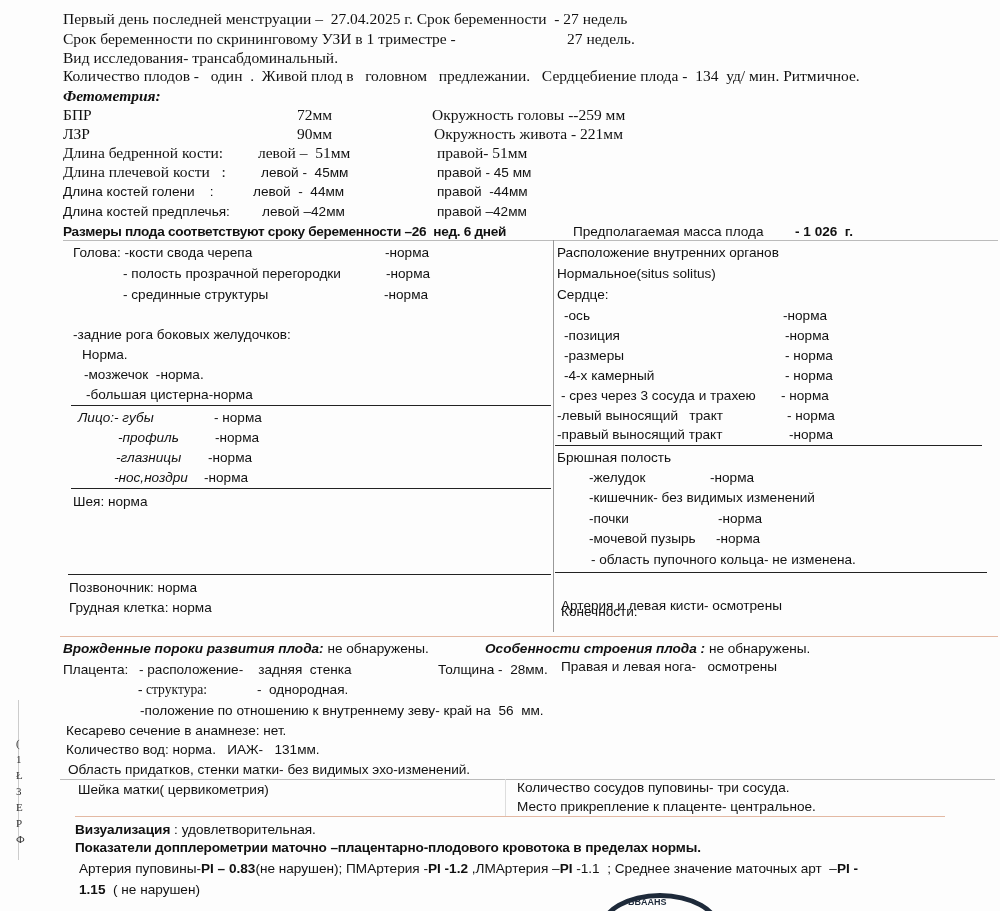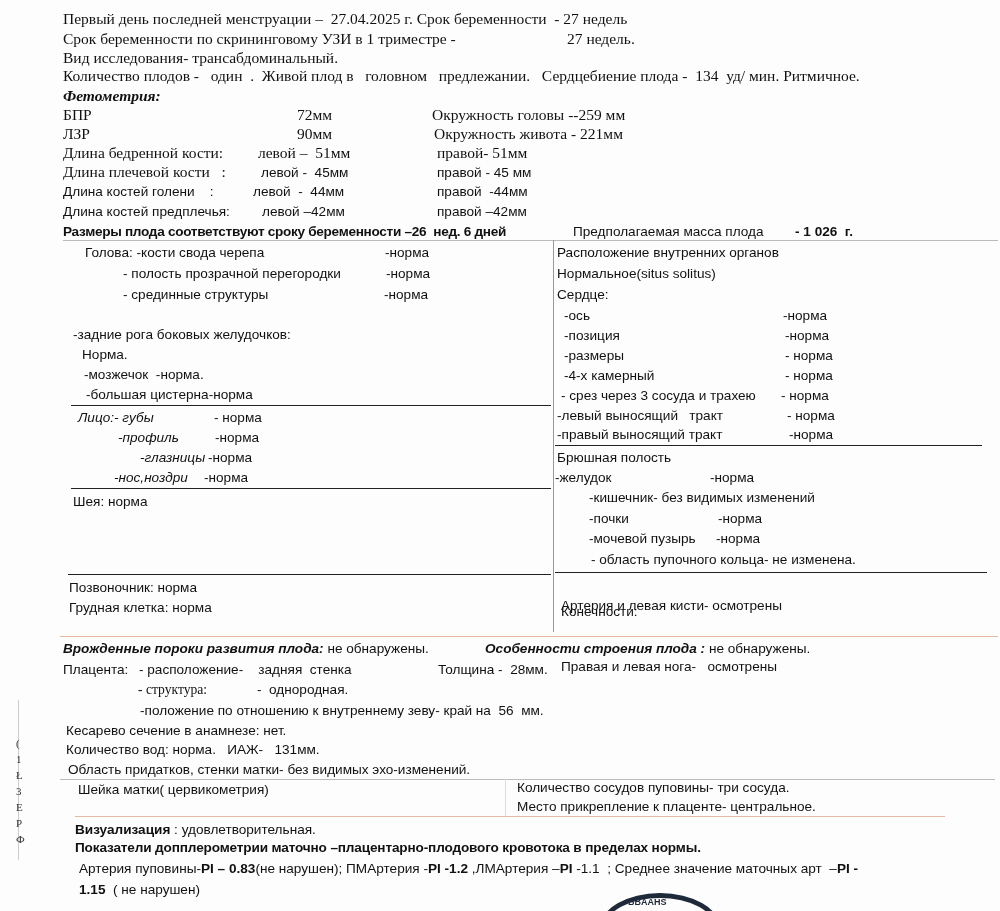--- a/index.html
+++ b/index.html
@@ -54,38 +54,38 @@
 <div class="abs sans" style="left:262px; top:204px;">левой –42мм</div>
 <div class="abs sans" style="left:437px; top:204px;">правой –42мм</div>
 
 <div class="abs sans b" style="left:63px; top:224px; letter-spacing:-0.3px;">Размеры плода соответствуют сроку беременности –26  нед. 6 дней</div>
 <div class="abs sans" style="left:573px; top:224px;">Предполагаемая масса плода</div>
 <div class="abs sans b" style="left:795px; top:224px;">- 1 026  г.</div>
 
 <div class="hline light" style="left:63px; top:240px; width:935px;"></div>
 <div class="vline" style="left:553px; top:240px; height:392px;"></div>
 
-<div class="abs sans" style="left:73px; top:245px;margin-left:12px;">Голова: -кости свода черепа</div>
+<div class="abs sans" style="left:73px; top:245px;">Голова: -кости свода черепа</div>
 <div class="abs sans" style="left:385px; top:245px;">-норма</div>
 <div class="abs sans" style="left:123px; top:266px;">- полость прозрачной перегородки</div>
 <div class="abs sans" style="left:386px; top:266px;">-норма</div>
 <div class="abs sans" style="left:123px; top:287px;">- срединные структуры</div>
 <div class="abs sans" style="left:384px; top:287px;">-норма</div>
 
 <div class="abs sans" style="left:73px; top:327px;">-задние рога боковых желудочков:</div>
 <div class="abs sans" style="left:82px; top:347px;">Норма.</div>
 <div class="abs sans" style="left:84px; top:367px;">-мозжечок  -норма.</div>
 <div class="abs sans" style="left:86px; top:387px;">-большая цистерна-норма</div>
 <div class="hline" style="left:71px; top:405px; width:480px;"></div>
 
 <div class="abs sans i" style="left:78px; top:410px;">Лицо:- губы</div>
 <div class="abs sans" style="left:214px; top:410px;">- норма</div>
 <div class="abs sans i" style="left:118px; top:430px;">-профиль</div>
 <div class="abs sans" style="left:215px; top:430px;">-норма</div>
-<div class="abs sans i" style="left:116px; top:450px;margin-left:24px;">-глазницы</div>
+<div class="abs sans i" style="left:116px; top:450px;">-глазницы</div>
 <div class="abs sans" style="left:208px; top:450px;">-норма</div>
 <div class="abs sans i" style="left:114px; top:470px;">-нос,ноздри</div>
 <div class="abs sans" style="left:204px; top:470px;">-норма</div>
 <div class="hline" style="left:71px; top:488px; width:480px;"></div>
 
 <div class="abs sans" style="left:73px; top:494px;">Шея: норма</div>
 <div class="hline" style="left:68px; top:574px; width:483px;"></div>
 <div class="abs sans" style="left:69px; top:580px;">Позвоночник: норма</div>
 <div class="abs sans" style="left:69px; top:600px;">Грудная клетка: норма</div>
 
@@ -103,21 +103,21 @@
 <div class="abs sans" style="left:785px; top:368px;">- норма</div>
 <div class="abs sans" style="left:561px; top:388px;">- срез через 3 сосуда и трахею</div>
 <div class="abs sans" style="left:781px; top:388px;">- норма</div>
 <div class="abs sans" style="left:557px; top:408px;">-левый выносящий   тракт</div>
 <div class="abs sans" style="left:787px; top:408px;">- норма</div>
 <div class="abs sans" style="left:557px; top:427px;">-правый выносящий тракт</div>
 <div class="abs sans" style="left:789px; top:427px;">-норма</div>
 <div class="hline" style="left:555px; top:445px; width:427px;"></div>
 
 <div class="abs sans" style="left:557px; top:450px;">Брюшная полость</div>
-<div class="abs sans" style="left:555px; top:470px;">-желудок</div>
+<div class="abs sans" style="left:589px; top:470px;">-желудок</div>
 <div class="abs sans" style="left:710px; top:470px;">-норма</div>
 <div class="abs sans" style="left:589px; top:490px;">-кишечник- без видимых изменений</div>
 <div class="abs sans" style="left:589px; top:511px;">-почки</div>
 <div class="abs sans" style="left:718px; top:511px;">-норма</div>
 <div class="abs sans" style="left:589px; top:531px;">-мочевой пузырь</div>
 <div class="abs sans" style="left:716px; top:531px;">-норма</div>
 <div class="abs sans" style="left:591px; top:552px;">- область пупочного кольца- не изменена.</div>
 <div class="hline" style="left:555px; top:572px; width:432px;"></div>
 
 <div class="abs sans" style="left:561px; top:604px;">Конечности:</div>

